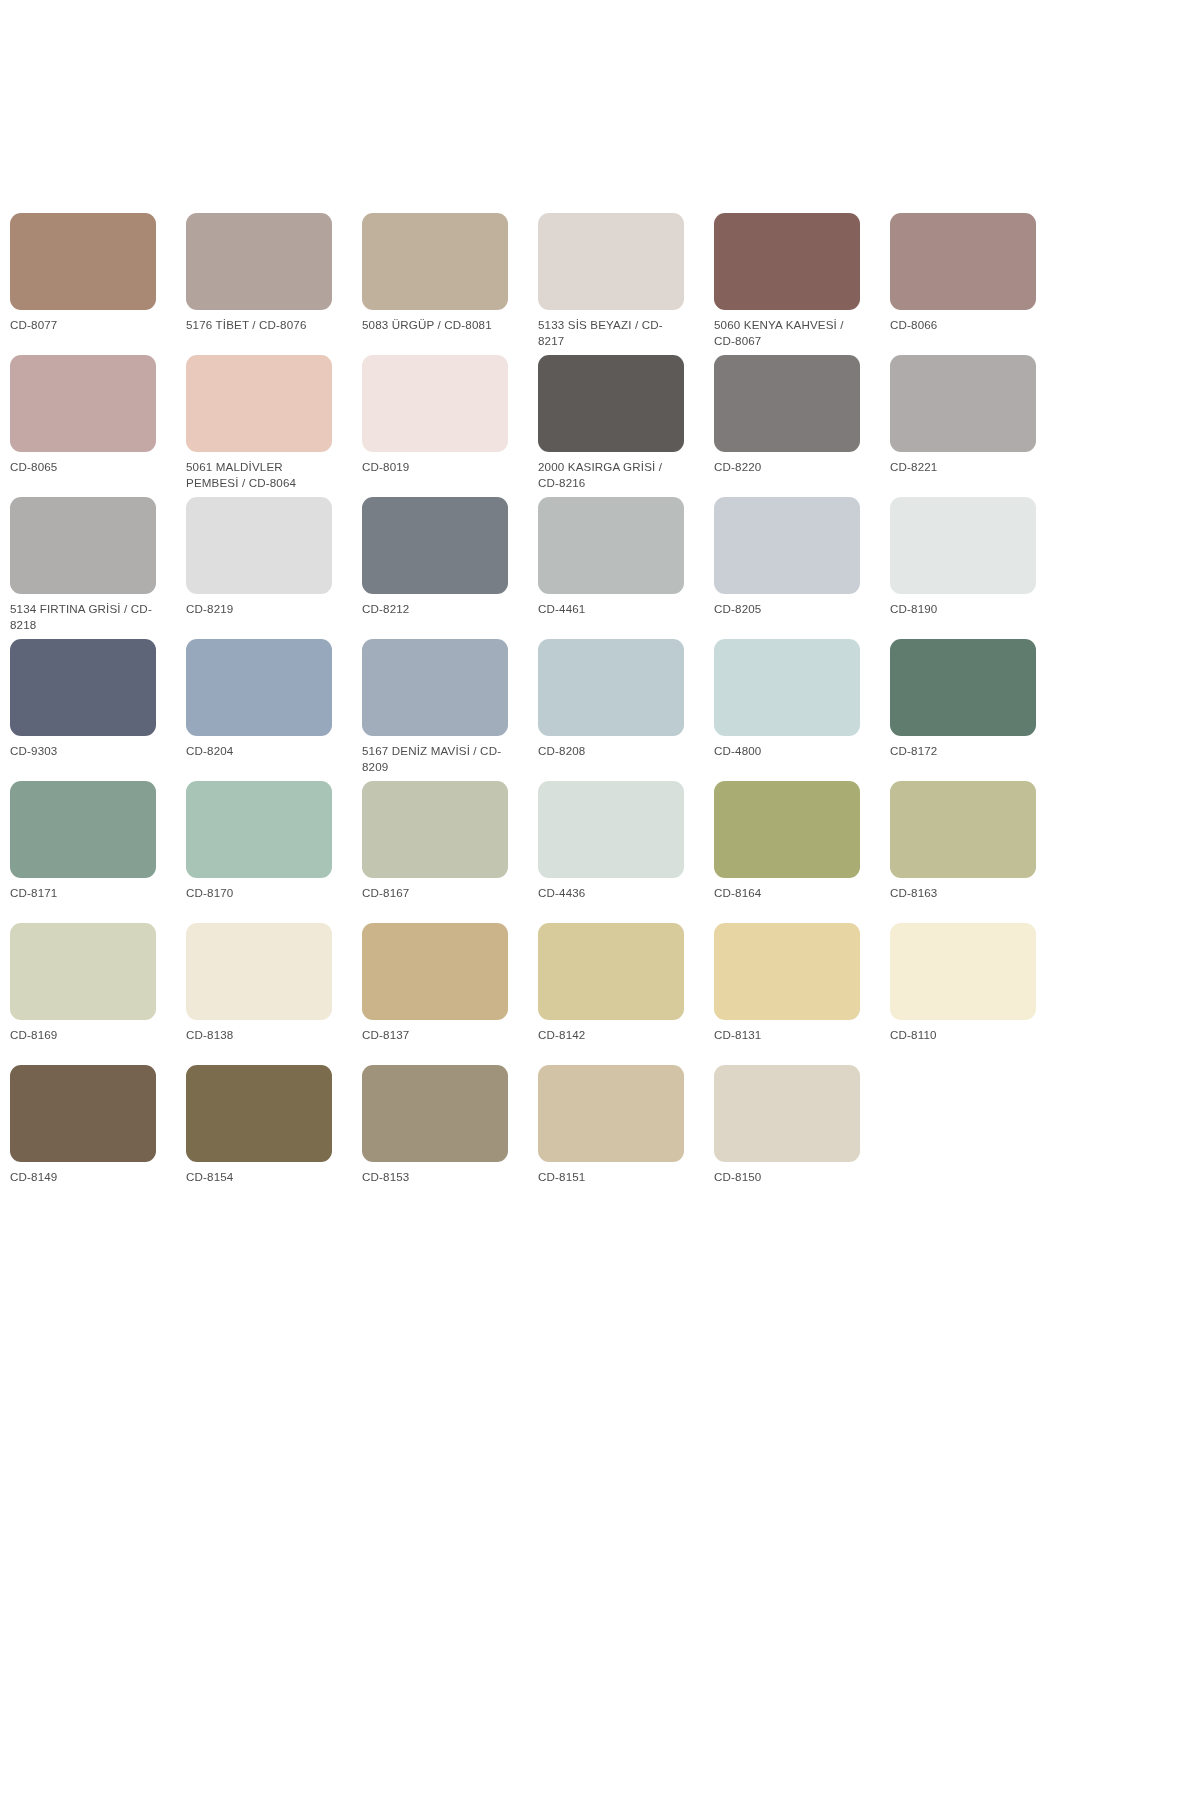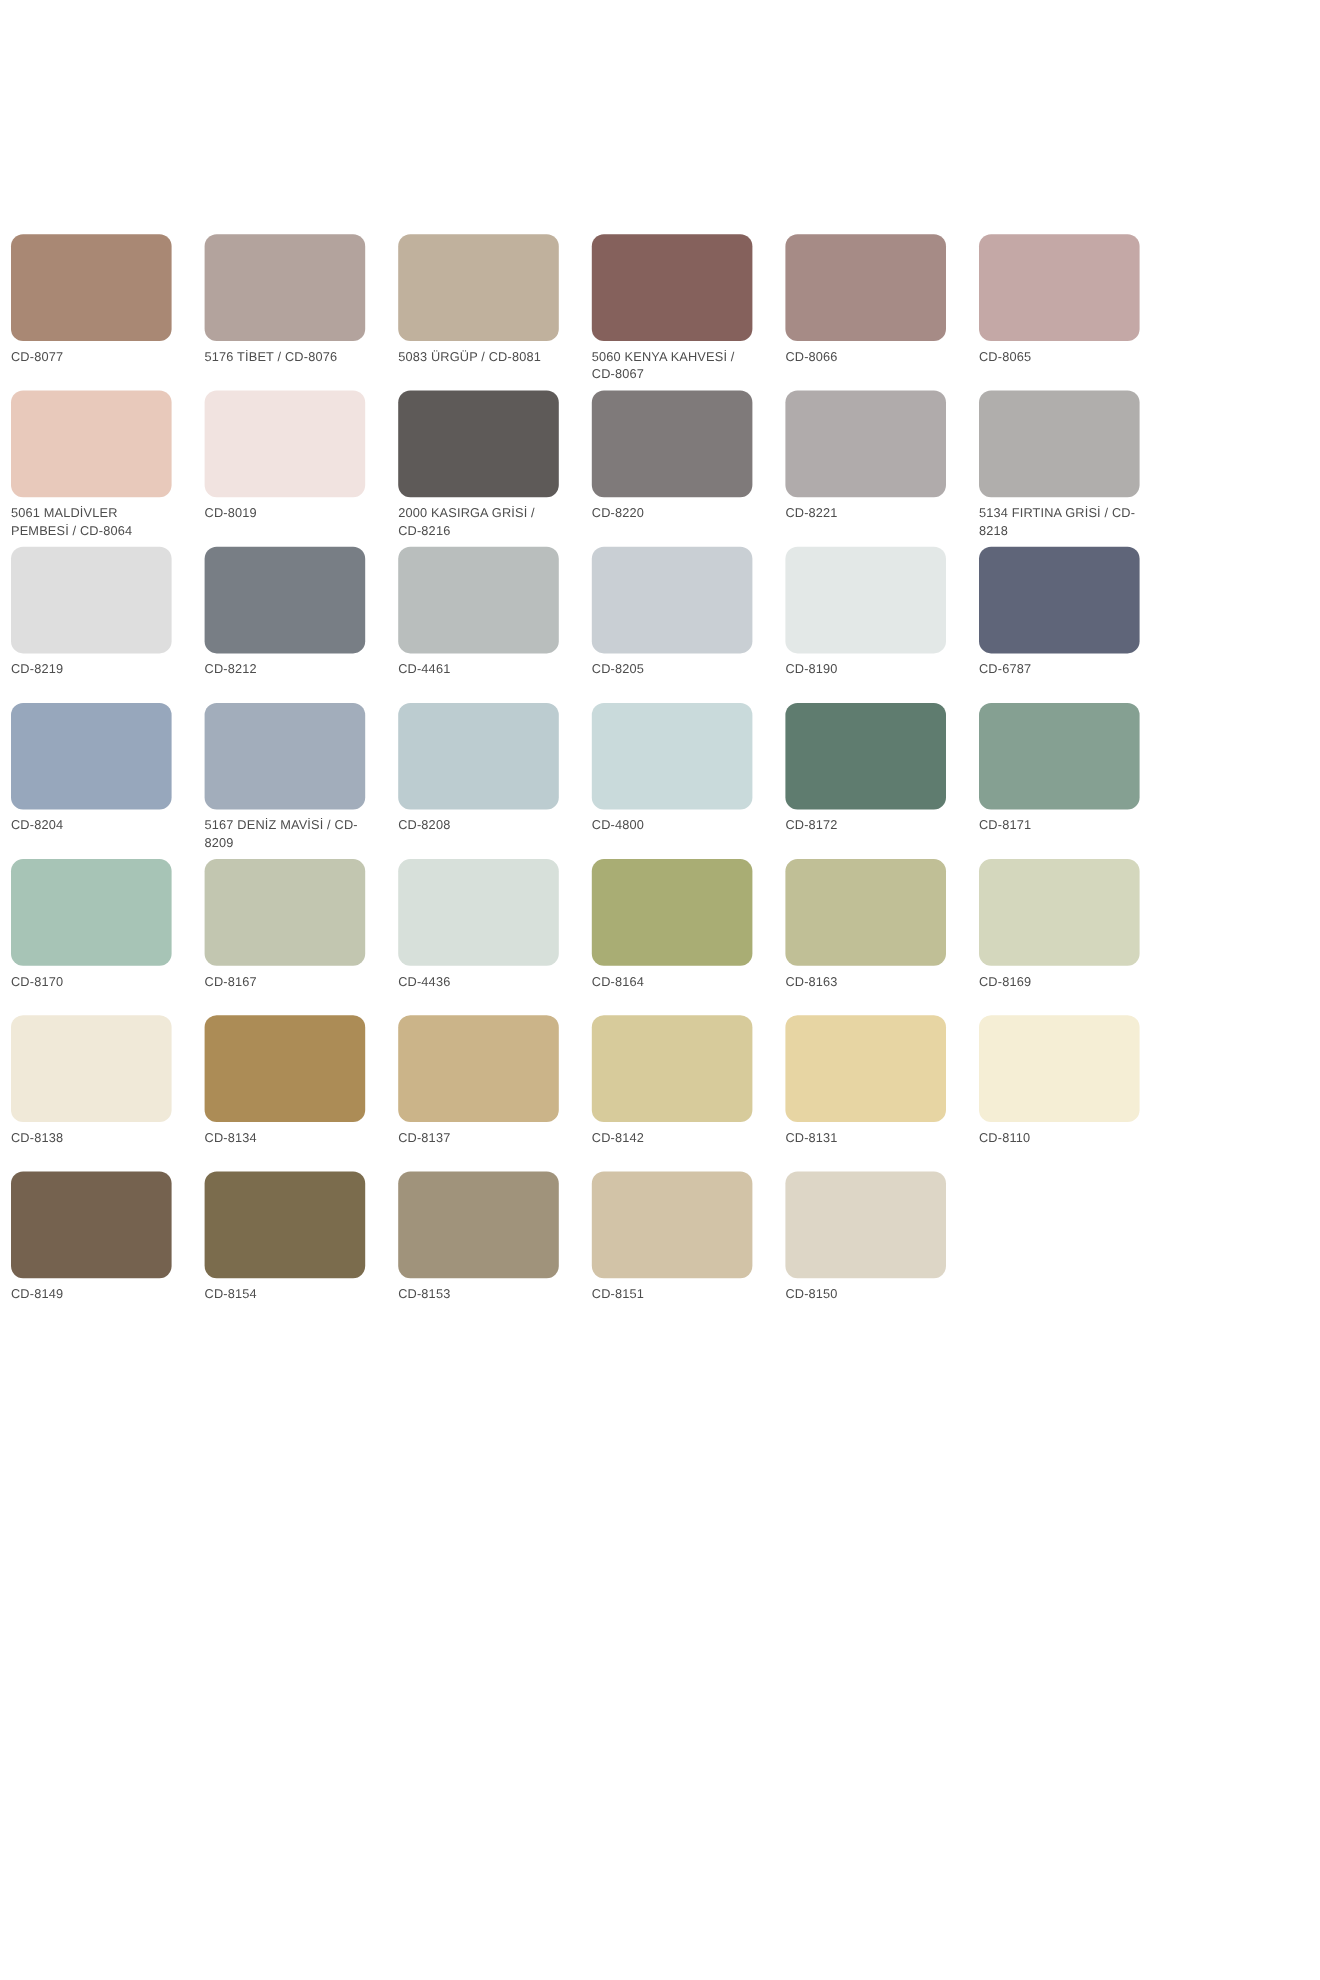--- a/index.html
+++ b/index.html
@@ -72,20 +72,24 @@
       </div>
       <div class="swatch-cell">
         <div class="swatch-chip" style="background-color: rgb(179, 163, 157);"></div>
         <div class="swatch-label">5176 TİBET / CD-8076</div>
       </div>
       <div class="swatch-cell">
         <div class="swatch-chip" style="background-color: rgb(192, 177, 157);"></div>
         <div class="swatch-label">5083 ÜRGÜP / CD-8081</div>
       </div>
       <div class="swatch-cell">
+        <div class="swatch-chip" style="background-color: rgb(222, 215, 209);"></div>
+        <div class="swatch-label">5133 SİS BEYAZI / CD-8217</div>
+      </div>
+      <div class="swatch-cell">
         <div class="swatch-chip" style="background-color: rgb(133, 97, 92);"></div>
         <div class="swatch-label">5060 KENYA KAHVESİ / CD-8067</div>
       </div>
       <div class="swatch-cell">
         <div class="swatch-chip" style="background-color: rgb(166, 139, 134);"></div>
         <div class="swatch-label">CD-8066</div>
       </div>
       <div class="swatch-cell">
         <div class="swatch-chip" style="background-color: rgb(196, 168, 166);"></div>
         <div class="swatch-label">CD-8065</div>
@@ -129,21 +133,21 @@
       <div class="swatch-cell">
         <div class="swatch-chip" style="background-color: rgb(201, 207, 212);"></div>
         <div class="swatch-label">CD-8205</div>
       </div>
       <div class="swatch-cell">
         <div class="swatch-chip" style="background-color: rgb(227, 232, 231);"></div>
         <div class="swatch-label">CD-8190</div>
       </div>
       <div class="swatch-cell">
         <div class="swatch-chip" style="background-color: rgb(95, 101, 121);"></div>
-        <div class="swatch-label">CD-6787</div>
+        <div class="swatch-label">CD-9303</div>
       </div>
       <div class="swatch-cell">
         <div class="swatch-chip" style="background-color: rgb(151, 167, 188);"></div>
         <div class="swatch-label">CD-8204</div>
       </div>
       <div class="swatch-cell">
         <div class="swatch-chip" style="background-color: rgb(162, 173, 187);"></div>
         <div class="swatch-label">5167 DENİZ MAVİSİ / CD-8209</div>
       </div>
       <div class="swatch-cell">
@@ -184,24 +188,20 @@
       </div>
       <div class="swatch-cell">
         <div class="swatch-chip" style="background-color: rgb(212, 215, 189);"></div>
         <div class="swatch-label">CD-8169</div>
       </div>
       <div class="swatch-cell">
         <div class="swatch-chip" style="background-color: rgb(240, 233, 216);"></div>
         <div class="swatch-label">CD-8138</div>
       </div>
       <div class="swatch-cell">
-        <div class="swatch-chip" style="background-color: rgb(172, 140, 86);"></div>
-        <div class="swatch-label">CD-8134</div>
-      </div>
-      <div class="swatch-cell">
         <div class="swatch-chip" style="background-color: rgb(203, 180, 137);"></div>
         <div class="swatch-label">CD-8137</div>
       </div>
       <div class="swatch-cell">
         <div class="swatch-chip" style="background-color: rgb(215, 203, 155);"></div>
         <div class="swatch-label">CD-8142</div>
       </div>
       <div class="swatch-cell">
         <div class="swatch-chip" style="background-color: rgb(231, 213, 163);"></div>
         <div class="swatch-label">CD-8131</div>

